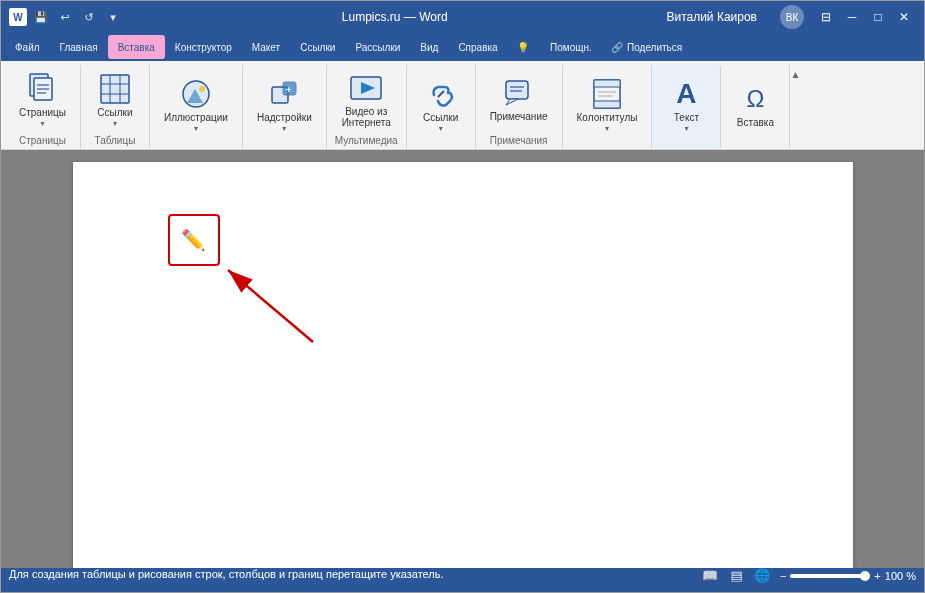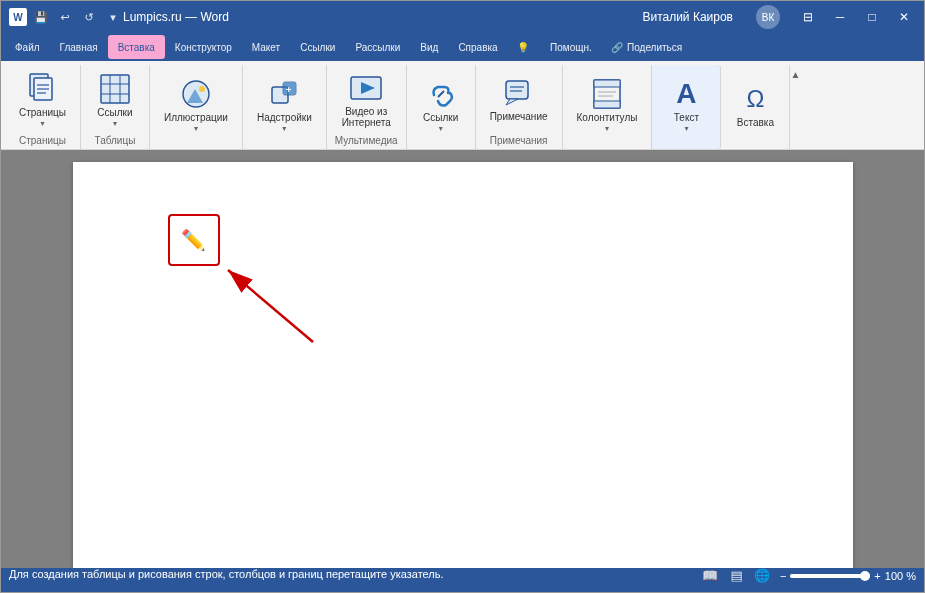--- a/index.html
+++ b/index.html
@@ -56,28 +56,28 @@
       display: flex;
       align-items: center;
       justify-content: center;
       border-radius: 3px;
       cursor: pointer;
       color: rgba(255,255,255,0.85);
       font-size: 11px;
     }
     .title-bar-center {
       flex: 1;
-      text-align: left;
+      text-align: center;
       font-size: 12px;
       color: white;
     }
     .title-bar-right {
       display: flex;
       align-items: center;
-      gap: 8px;
+      gap: 2px;
     }
     .title-bar-user {
       display: flex;
       align-items: center;
       gap: 6px;
       font-size: 12px;
       margin-right: 8px;
     }
     .user-avatar {
       width: 24px;

